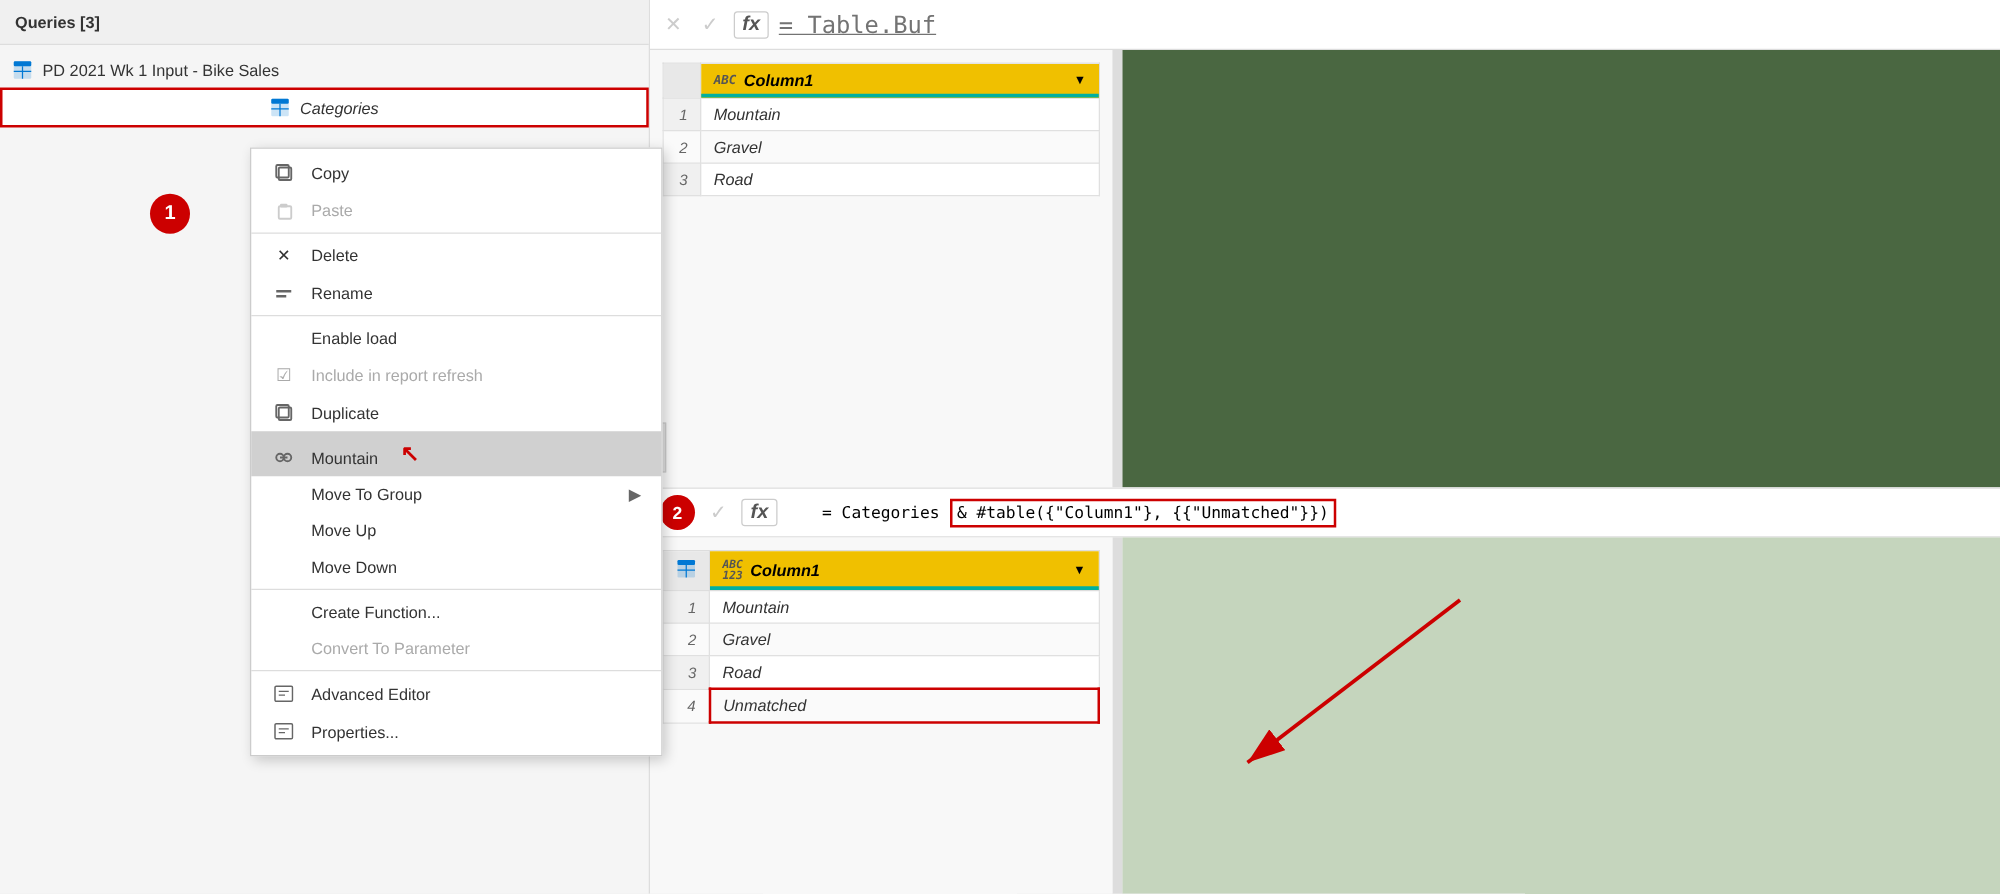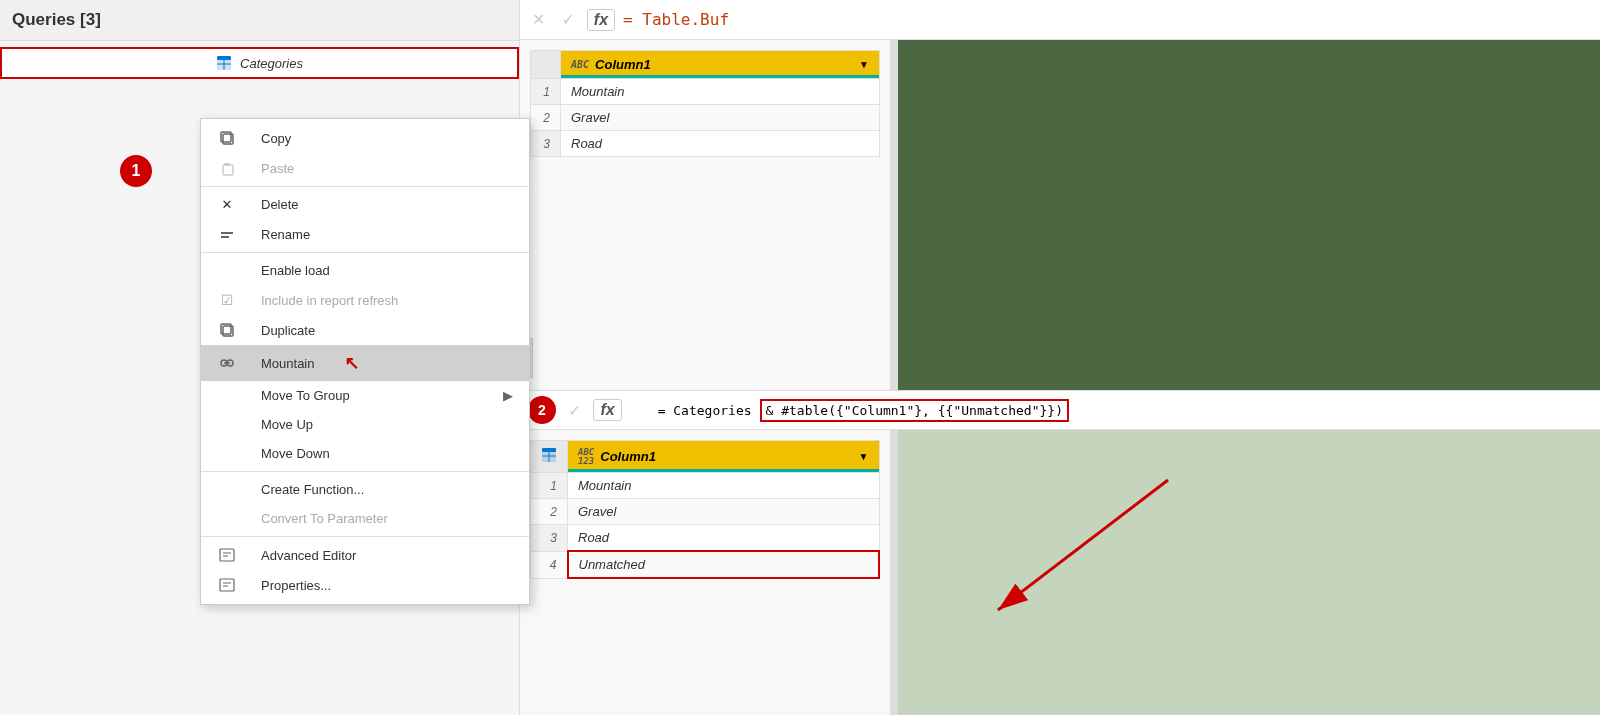--- a/index.html
+++ b/index.html
@@ -19,21 +19,21 @@
       background: #f5f5f5;
       border-right: 1px solid #ddd;
       display: flex;
       flex-direction: column;
       position: relative;
       flex-shrink: 0;
     }
 
     .queries-header {
       padding: 10px 12px;
-      font-size: 17px;
+      font-size: 13px;
       font-weight: 600;
       color: #333;
       background: #f0f0f0;
       border-bottom: 1px solid #ddd;
     }
 
     .query-list {
       padding: 6px 0;
     }
 
@@ -76,24 +76,24 @@
       width: 330px;
       background: #ffffff;
       border: 1px solid #ccc;
       box-shadow: 3px 3px 10px rgba(0,0,0,0.2);
       z-index: 100;
       padding: 4px 0;
     }
 
     .menu-item {
       display: flex;
-      align-items: center;
+      align-items: flex-end;
       padding: 7px 16px;
       cursor: pointer;
-      gap: 24px;
+      gap: 12px;
       color: #333;
       font-size: 13px;
     }
 
     .menu-item.highlighted {
       background: #d0d0d0;
     }
 
     .menu-item.disabled {
       color: #aaa;
@@ -157,24 +157,25 @@
     }
 
     .formula-bar-icon.disabled {
       color: #ccc;
     }
 
     .formula-input {
       flex: 1;
       border: none;
       background: transparent;
-      font-size: 16px;
-      color: #c2410c;
+      font-size: 19px;
+      color: #737373;
       font-family: 'Consolas', monospace;
       outline: none;
+      text-decoration: underline;
     }
 
     .data-table {
       border-collapse: collapse;
       width: 100%;
       background: #fff;
       font-style: italic;
     }
 
     .data-table th {
@@ -331,20 +332,31 @@
 
   </style>
 </head>
 <body>
 
 <div class="left-panel">
   <div class="queries-header">Queries [3]</div>
 
   <div class="query-list">
 
+    <div class="query-item">
+      <span class="table-icon">
+        <svg viewBox="0 0 16 16" fill="none">
+          <rect x="1" y="1" width="14" height="14" rx="1" fill="#0078d4" opacity="0.2"></rect>
+          <rect x="1" y="1" width="14" height="4" rx="1" fill="#0078d4"></rect>
+          <line x1="1" y1="9" x2="15" y2="9" stroke="#0078d4" stroke-width="1"></line>
+          <line x1="8" y1="5" x2="8" y2="15" stroke="#0078d4" stroke-width="1"></line>
+        </svg>
+      </span>
+      <span>PD 2021 Wk 1 Input - Bike Sales</span>
+    </div>
 
     <div class="query-item selected">
       <span class="table-icon">
         <svg viewBox="0 0 16 16" fill="none">
           <rect x="1" y="1" width="14" height="14" rx="1" fill="#0078d4" opacity="0.2"></rect>
           <rect x="1" y="1" width="14" height="4" rx="1" fill="#0078d4"></rect>
           <line x1="1" y1="9" x2="15" y2="9" stroke="#0078d4" stroke-width="1"></line>
           <line x1="8" y1="5" x2="8" y2="15" stroke="#0078d4" stroke-width="1"></line>
         </svg>
       </span>

